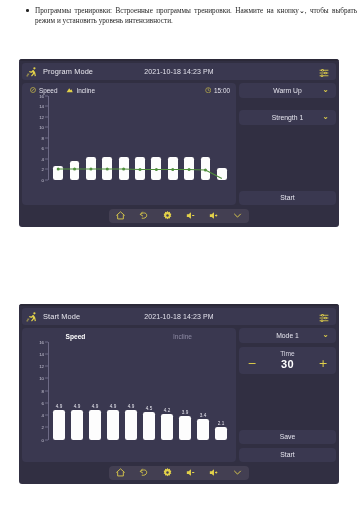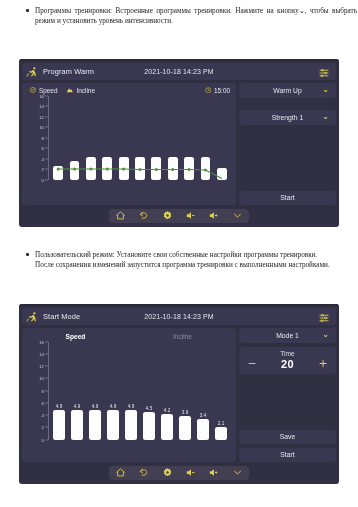--- a/index.html
+++ b/index.html
@@ -214,21 +214,21 @@
       <div class="logo-icon">
         <svg viewBox="0 0 24 24" width="13" height="13">
           <g fill="#e2d14a">
             <circle cx="15.5" cy="4.3" r="2.1"></circle>
             <path d="M13.2 7.1 L9.6 10.2 L6.4 9.0 L5.6 11.0 L9.9 12.7 L12.1 10.9 L12.9 13.6 L9.3 17.9 L10.9 19.3 L15.2 14.5 L16.1 18.8 L18.3 18.3 L17.0 12.2 L15.4 9.4 Z"></path>
             <path d="M2.6 14.4 L6.2 14.4 L5.6 15.9 L2.0 15.9 Z"></path>
             <path d="M1.2 17.6 L4.4 17.6 L3.9 19.0 L0.7 19.0 Z"></path>
           </g>
         </svg>
       </div>
-      <div class="title-text">Program Warm</div>
+      <div class="title-text">Program Mode</div>
       <div class="title-time">2021-10-18 14:23 PM</div>
       <div class="title-settings">
         <svg viewBox="0 0 24 24" width="12" height="12">
           <g stroke="#e2d14a" stroke-width="1.7" fill="none" stroke-linecap="round">
             <line x1="4" y1="6.5" x2="20" y2="6.5"></line>
             <line x1="4" y1="12" x2="20" y2="12"></line>
             <line x1="4" y1="17.5" x2="20" y2="17.5"></line>
           </g>
           <g fill="#e2d14a">
             <circle cx="9" cy="6.5" r="2.6"></circle>
@@ -374,25 +374,20 @@
         </div>
         <div class="nav-ic" style="display: flex; align-items: center; justify-content: center;">
           <svg viewBox="0 0 24 24" width="11" height="11">
             <path d="M5.5 9 L12 15.5 L18.5 9" fill="none" stroke="#e2d14a" stroke-width="2" stroke-linecap="round" stroke-linejoin="round"></path>
           </svg>
         </div>
       </div>
     <div class="dev-bottom"></div>
   </div>
 
-  <div class="prose bullet-block" style="position:absolute;left:22px;top:250px;width:322px;">
-    <span class="bullet-dot"></span>
-    <p>Пользовательский режим: Установите свои собственные настройки программы тренировки.</p>
-    <p>После сохранения изменений запустится программа тренировки с выполненными настройками.</p>
-  </div>
 
   <div class="device" style="top:304px;">
     <div class="dev-top"></div>
 
     <div class="titlebar">
       <div class="logo-icon">
         <svg viewBox="0 0 24 24" width="13" height="13">
           <g fill="#e2d14a">
             <circle cx="15.5" cy="4.3" r="2.1"></circle>
             <path d="M13.2 7.1 L9.6 10.2 L6.4 9.0 L5.6 11.0 L9.9 12.7 L12.1 10.9 L12.9 13.6 L9.3 17.9 L10.9 19.3 L15.2 14.5 L16.1 18.8 L18.3 18.3 L17.0 12.2 L15.4 9.4 Z"></path>
@@ -480,21 +475,21 @@
 
       <div class="side-panel" style="height:134px;">
         <div class="pill">
           <span>Mode 1</span>
           <span class="chev">⌄</span>
         </div>
         <div class="time-card">
           <span class="tc-label">Time</span>
           <div class="tc-row">
             <div class="tc-btn">−</div>
-            <div class="tc-val">20</div>
+            <div class="tc-val">30</div>
             <div class="tc-btn">+</div>
           </div>
         </div>
         <div class="pill-spacer"></div>
         <div class="btn-wide">Save</div>
         <div class="btn-wide">Start</div>
       </div>
     </div>
 
     <div class="navbar" id="nav2">

